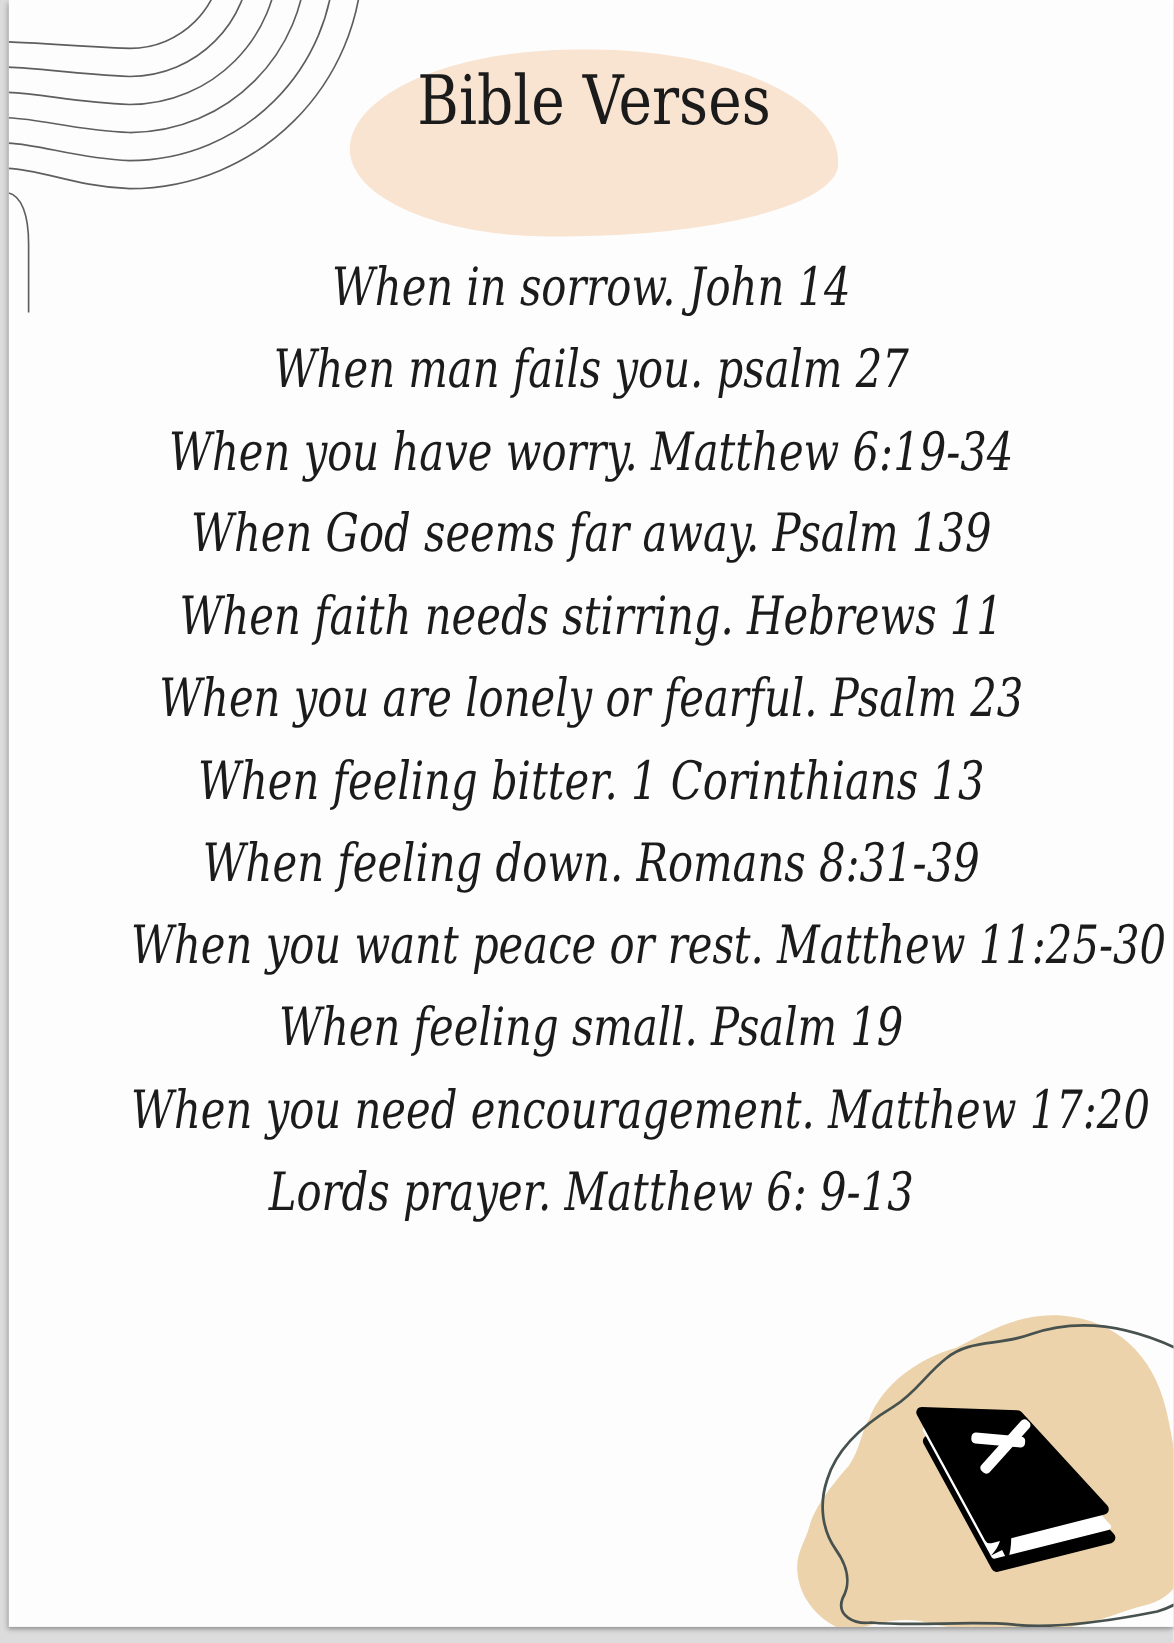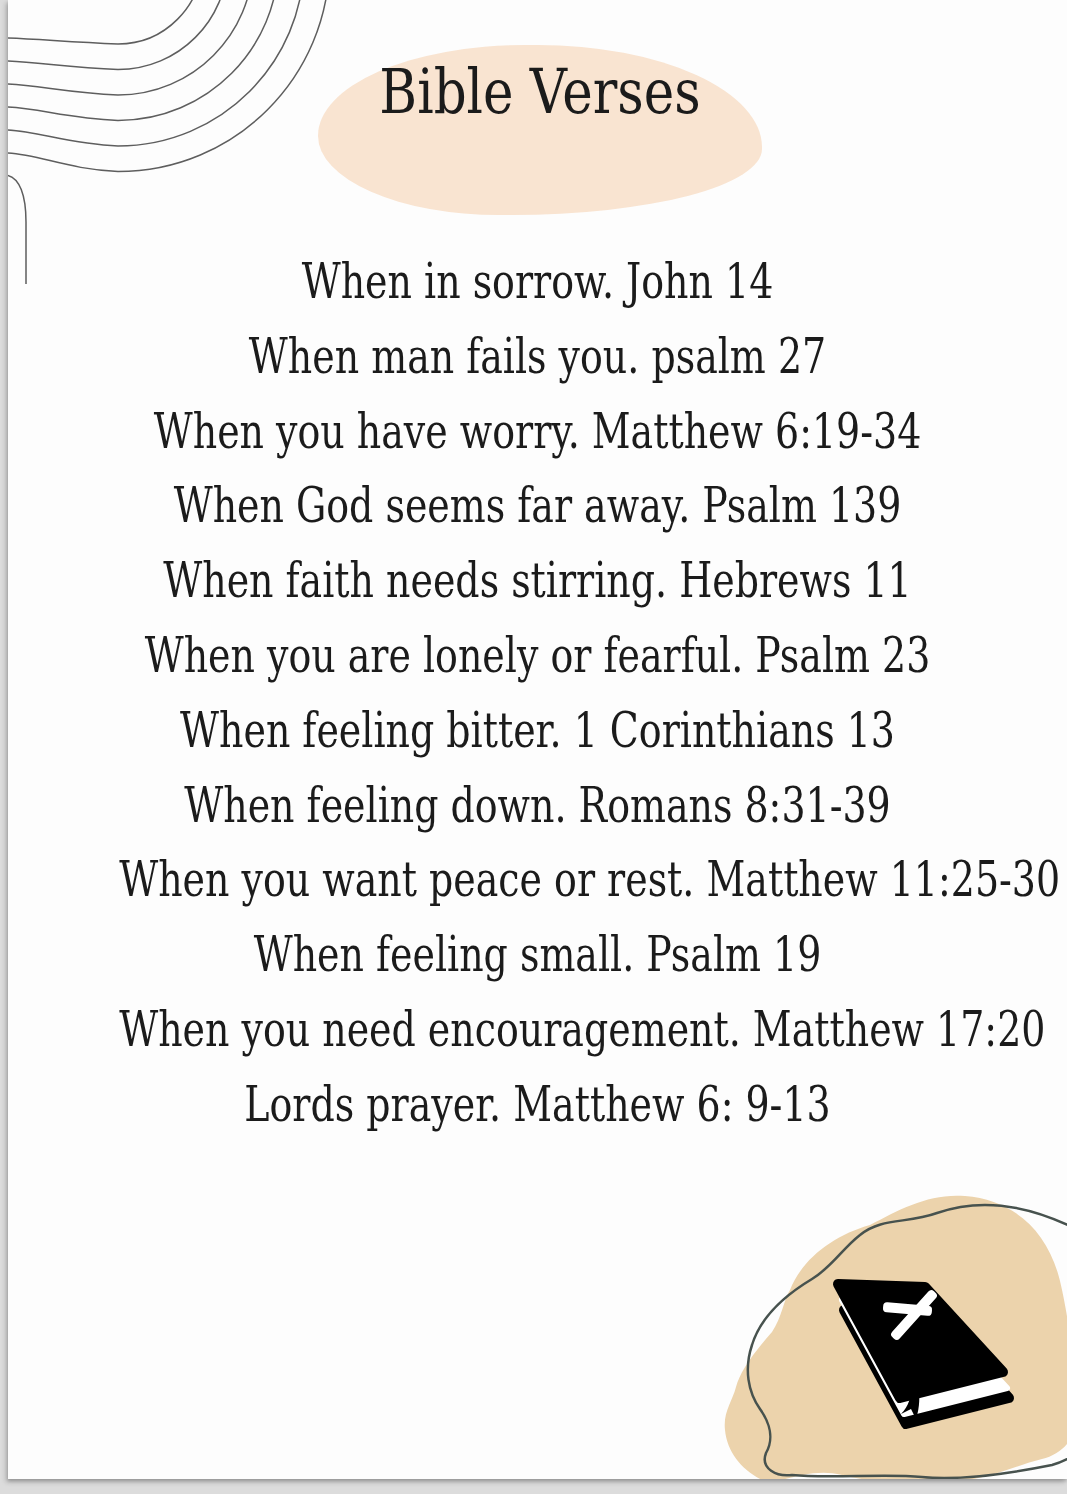--- a/index.html
+++ b/index.html
@@ -40,21 +40,21 @@
     text-align: center;
     font-size: 62px;
     line-height: 62px;
     color: var(--text, #1b1b1b);
     transform: scaleX(0.83);
     transform-origin: center;
     white-space: nowrap;
   }
   .verses {
     position: absolute;
-    left: 0; right: 0; top: 244px;
+    left: 0; right: 0; top: 224px; font-style: italic;
   }
   .verse-line {
     height: 74.8px;
     line-height: 74.8px;
     text-align: center;
     font-size: 48px;
     color: var(--text, #1b1b1b);
     transform: scaleX(0.79);
     transform-origin: center;
     white-space: nowrap;

